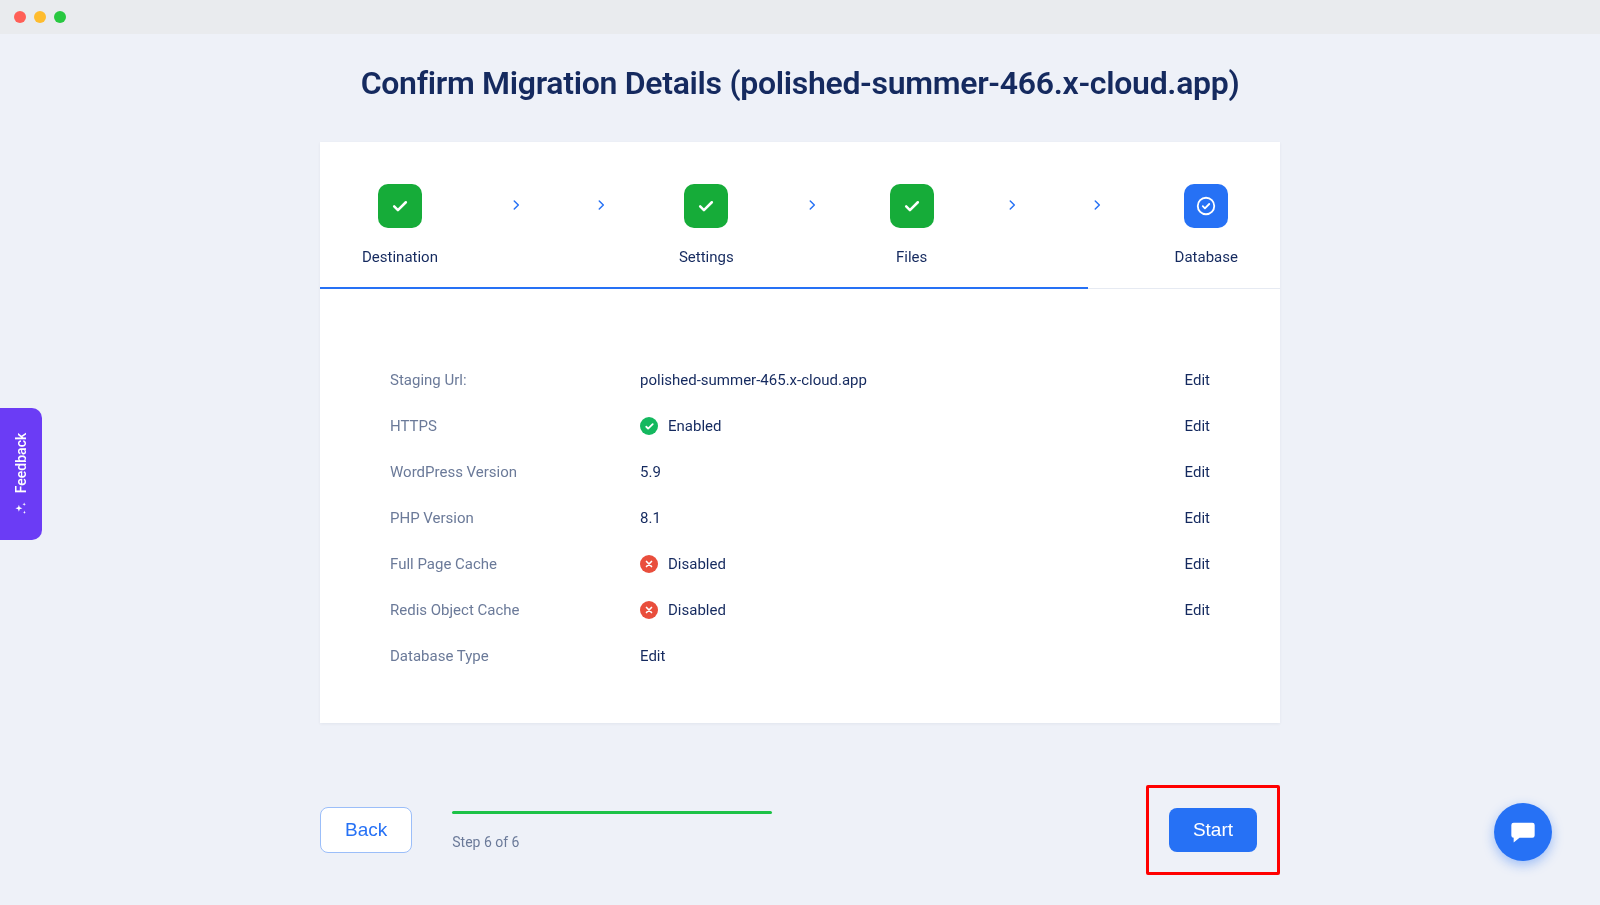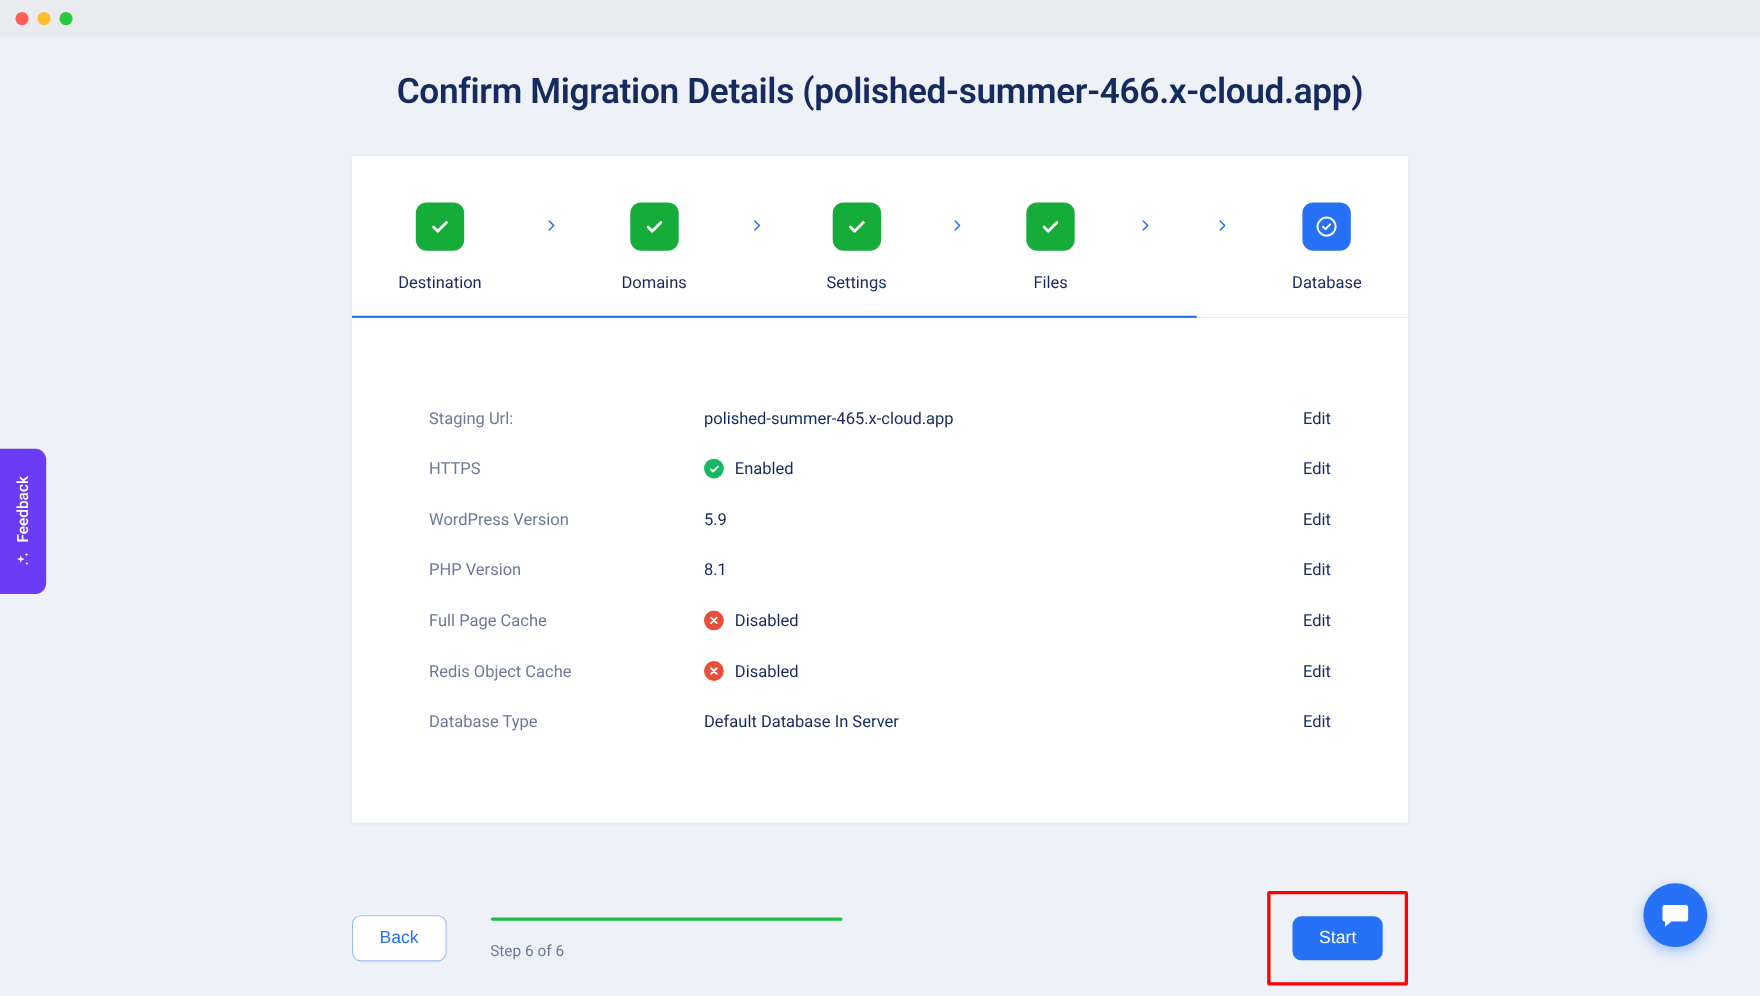--- a/index.html
+++ b/index.html
@@ -85,21 +85,21 @@
     margin-top:14px;
     color:var(--blue);
   }
   .stepper-underline{
     position:absolute;left:0;bottom:-1px;height:2px;background:var(--blue);
     width:80%;
   }
 
   
   .details{
-    padding:68px 70px 69px 70px;
+    padding:68px 70px 44px 70px;
   }
   .row{
     display:flex;align-items:center;
     padding:14px 0;
     font-size:15px;
   }
   .row-label{
     width:250px;color:var(--muted);
   }
   .row-value{
@@ -121,21 +121,21 @@
   }
   .progress-wrap{
     flex:1;display:flex;flex-direction:column;align-items:flex-start;gap:20px;
     margin:0 40px;
   }
   .progress-bar{
     width:320px;height:3px;background:#1cc247;border-radius:2px;
   }
   .progress-text{font-size:14px;color:var(--muted);}
   .btn{
-    padding:11px 24px;border-radius:8px;font-size:16px;cursor:pointer;
+    padding:11px 24px;border-radius:8px;font-size:19px;cursor:pointer;
     border:none;font-weight:500;
   }
   .btn-back{
     background:#fff;border:1.5px solid #9bbef9;color:var(--blue);
   }
   .btn-start{
     background:var(--blue);color:#fff;
   }
   .highlight-start{
     border:3px solid #ff0000;padding:20px;border-radius:2px;
@@ -191,28 +191,20 @@
             </svg>
         </div>
         <div class="step-label">Destination</div>
       </div>
       <div class="step-chevron">
         <svg width="14" height="14" viewBox="0 0 24 24" fill="none">
             <path d="M9 5l7 7-7 7" stroke="currentColor" stroke-width="2.5" stroke-linecap="round" stroke-linejoin="round"></path>
           </svg>
       </div>
 
-      <div class="step">
-        <div class="step-box step-done">
-          <svg width="20" height="20" viewBox="0 0 24 24" fill="none">
-              <path d="M5 12.5l4.5 4.5L19 7.5" stroke="#fff" stroke-width="3" stroke-linecap="round" stroke-linejoin="round"></path>
-            </svg>
-        </div>
-        <div class="step-label">Domains</div>
-      </div>
       <div class="step-chevron">
         <svg width="14" height="14" viewBox="0 0 24 24" fill="none">
             <path d="M9 5l7 7-7 7" stroke="currentColor" stroke-width="2.5" stroke-linecap="round" stroke-linejoin="round"></path>
           </svg>
       </div>
 
       <div class="step">
         <div class="step-box step-done">
           <svg width="20" height="20" viewBox="0 0 24 24" fill="none">
               <path d="M5 12.5l4.5 4.5L19 7.5" stroke="#fff" stroke-width="3" stroke-linecap="round" stroke-linejoin="round"></path>
@@ -317,23 +309,20 @@
                 <path d="M6 6l12 12M18 6L6 18" stroke="#fff" stroke-width="4" stroke-linecap="round"></path>
               </svg>
           </span>
           <span>Disabled</span>
         </div>
         <div class="row-edit">Edit</div>
       </div>
 
       <div class="row">
         <div class="row-label">Database Type</div>
-        <div class="row-value">
-            <span>Default Database In Server</span>
-          </div>
         <div class="row-edit">Edit</div>
       </div>
 
     </div>
   </div>
 
   <div class="footer">
     <button class="btn btn-back">Back</button>
 
     <div class="progress-wrap">

